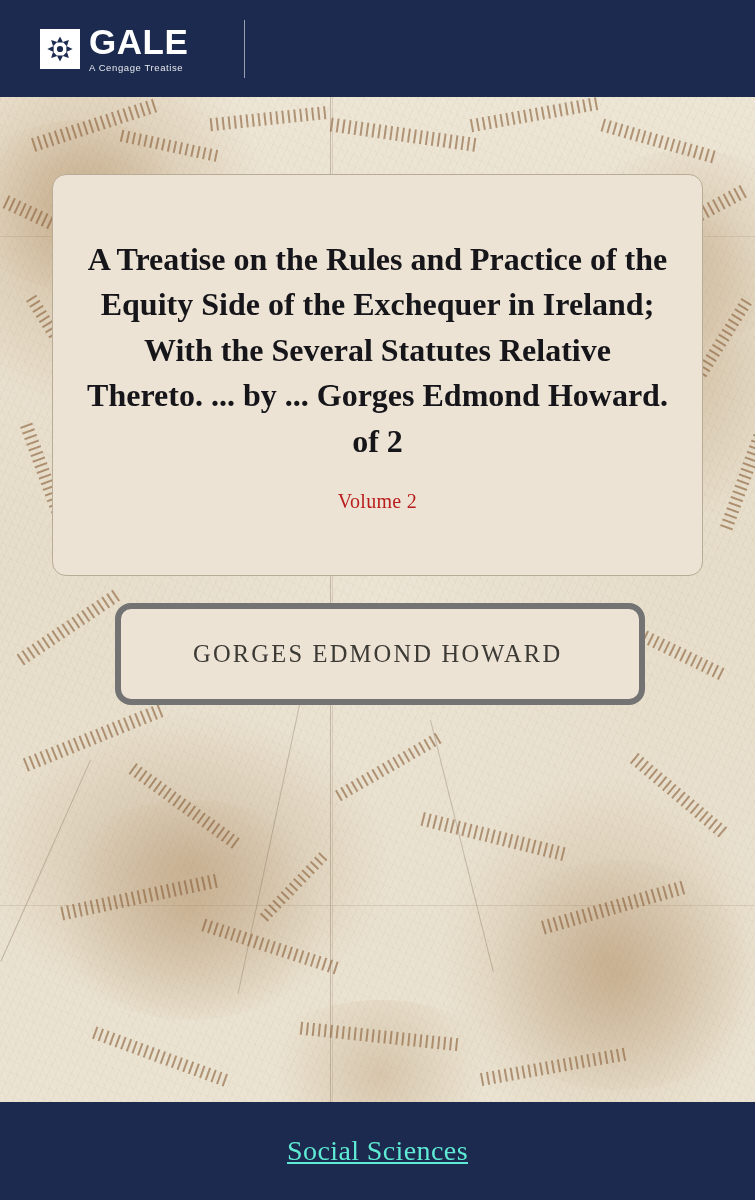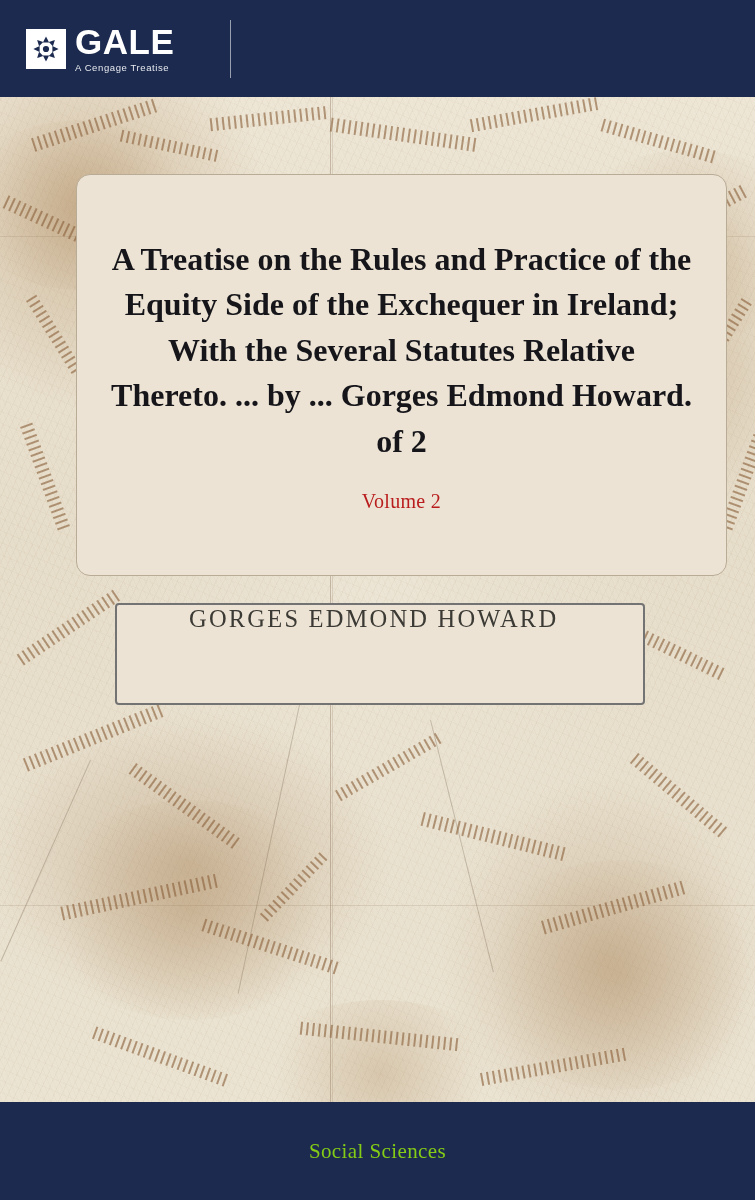--- a/index.html
+++ b/index.html
@@ -87,21 +87,21 @@
     width: 755px;
     height: 97px;
     background: #1b2a4e;
     display: flex;
     align-items: center;
     z-index: 5;
   }
   .gale-logo {
     display: flex;
     align-items: center;
-    margin-left: 26px;
+    margin-left: 40px;
     width: 196px;
   }
   .gale-mark {
     width: 40px;
     height: 40px;
     background: #ffffff;
     display: flex;
     align-items: center;
     justify-content: center;
     flex: 0 0 auto;
@@ -160,21 +160,20 @@
     height: 402px;
     background: #ece3d4;
     border: 1px solid #b9ac96;
     border-radius: 14px;
     box-sizing: border-box;
     display: flex;
     flex-direction: column;
     align-items: center;
     justify-content: center;
     z-index: 4;
-    margin-left: 24px;
   }
   .book-title {
     font-family: "Liberation Serif", serif;
     font-size: 32px;
     line-height: 1.42;
     color: #15151a;
     text-align: center;
     padding: 0 34px;
     margin: 0;
   }
@@ -186,24 +185,25 @@
     letter-spacing: 0.3px;
   }
 
   .author-panel {
     position: absolute;
     left: 115px;
     top: 603px;
     width: 530px;
     height: 102px;
     background: #ece3d4;
-    border: 2px solid #737373;
-    border-radius: 4px;
+    border: 6px solid #737373;
+    border-radius: 16px;
     box-sizing: border-box;
     display: flex;
+    align-items: center;
     z-index: 4;
   }
   .author-name {
     font-family: "Liberation Serif", serif;
     font-size: 24.5px;
     letter-spacing: 2.2px;
     color: #3c3a35;
     padding-left: 72px;
   }
 
@@ -215,23 +215,24 @@
     width: 755px;
     height: 98px;
     background: #1b2a4e;
     display: flex;
     align-items: center;
     justify-content: center;
     z-index: 5;
   }
   .footer-label {
     font-family: "Liberation Serif", serif;
-    font-size: 21px;
-    color: #84cc16;
+    font-size: 28px;
+    color: #5eead4;
     letter-spacing: 0.4px;
+    text-decoration: underline;
   }
 </style>
 </head>
 <body>
 
 <div class="cover">
 
   <div class="map-bg"></div>
   <div class="map-tex"></div>
 

